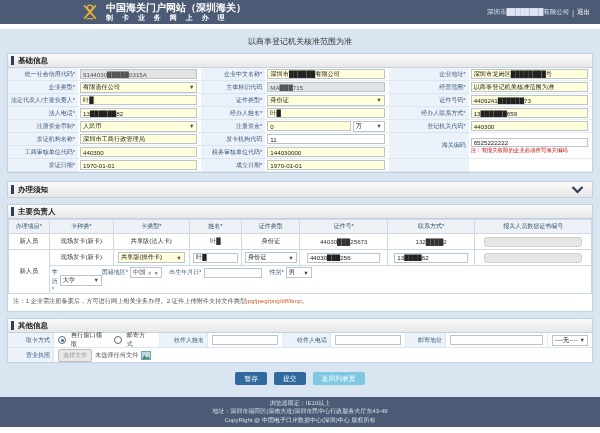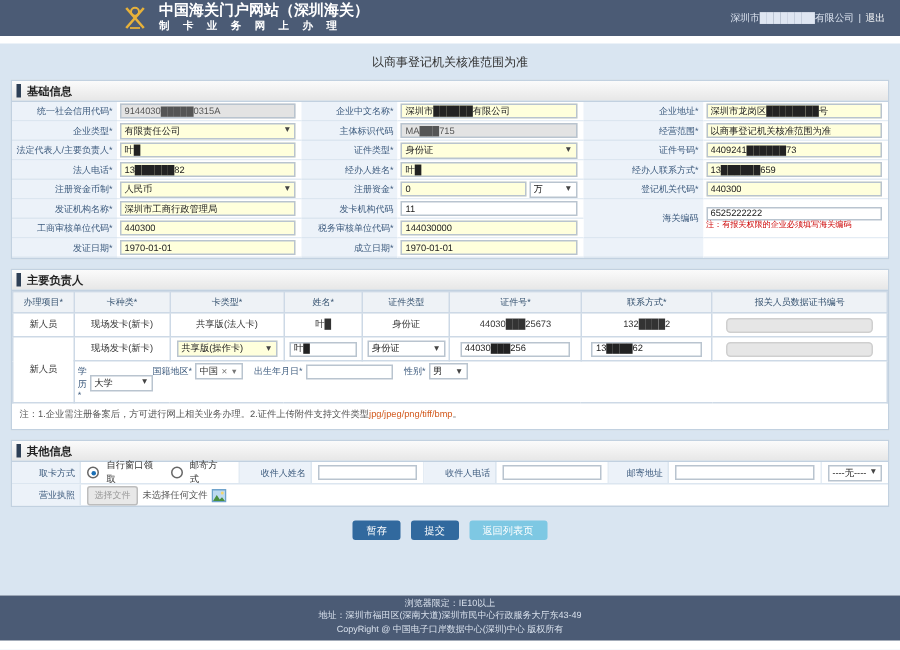--- a/index.html
+++ b/index.html
@@ -260,20 +260,31 @@
           <span>成立日期*</span>
         </div>
       <div class="fld">
           <input class="inp" value="1970-01-01" style="">
         </div>
       <div class="lbl"></div>
       <div class="fld"></div>
     </div>
   </div>
 
+  <div class="section" style="margin-top:8px;">
+    <div class="sec-hd" style="border-bottom:none;height:15px;">
+      <span class="sec-bar"></span>
+      <span>办理须知</span>
+      <span class="chev">
+        <svg width="13" height="8" viewBox="0 0 13 8">
+            <path d="M1.5 1 L6.5 6 L11.5 1" stroke="#2e3f55" stroke-width="2.2" fill="none"></path>
+          </svg>
+      </span>
+    </div>
+  </div>
 
   <div class="section">
     <div class="sec-hd">
       <span class="sec-bar"></span>
       <span>主要负责人</span>
     </div>
     <table class="biz">
       <colgroup>
         <col style="width:7%">
           <col style="width:11%">

